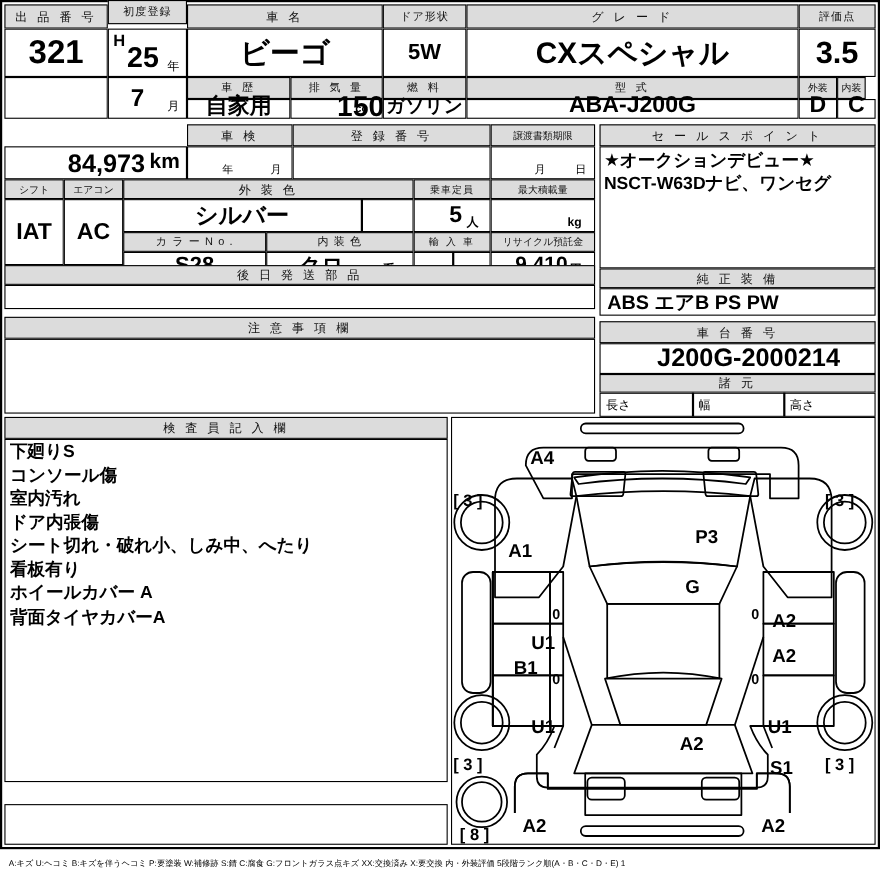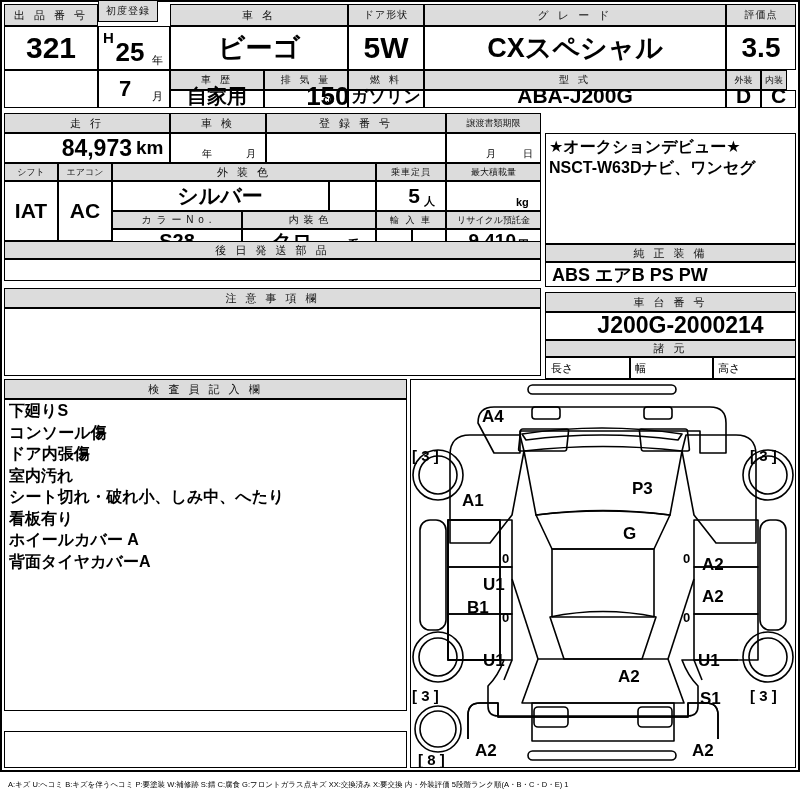--- a/index.html
+++ b/index.html
@@ -44,21 +44,21 @@
 
 <div class="sheet">
 
   <div class="bx" style="left:0;top:0;width:800px;height:772px;border-width:2px;"></div>
 
   <div class="hd" style="left:4px;top:4px;width:94px;height:22px;">出 品 番 号</div>
   <div class="bx" style="left:4px;top:26px;width:94px;height:44px;"></div>
   <div class="val c big" style="left:4px;top:26px;width:94px;height:44px;">321</div>
   <div class="bx" style="left:4px;top:70px;width:94px;height:38px;"></div>
 
-  <div class="hd sm" style="left:98px;top:0;width:60px;height:22px;letter-spacing:1px;">初度登録</div>
+  <div class="hd sm" style="left:98px;top:0;width:72px;height:22px;letter-spacing:1px;">初度登録</div>
   <div class="bx" style="left:98px;top:26px;width:72px;height:44px;"></div>
   <div class="val l" style="left:103px;top:28px;width:16px;height:18px;font-size:15px;">H</div>
   <div class="val c" style="left:110px;top:36px;width:40px;height:32px;font-size:26px;">25</div>
   <div class="val l" style="left:152px;top:52px;width:18px;height:16px;font-size:11px;font-weight:normal;">年</div>
   <div class="bx" style="left:98px;top:70px;width:72px;height:38px;"></div>
   <div class="val c" style="left:100px;top:72px;width:50px;height:34px;font-size:22px;">7</div>
   <div class="val l" style="left:152px;top:88px;width:18px;height:16px;font-size:11px;font-weight:normal;">月</div>
 
   <div class="hd" style="left:170px;top:4px;width:178px;height:22px;">車 名</div>
   <div class="bx" style="left:170px;top:26px;width:178px;height:44px;"></div>
@@ -68,21 +68,21 @@
   <div class="bx" style="left:170px;top:90px;width:94px;height:18px;"></div>
   <div class="val c" style="left:170px;top:84px;width:94px;height:24px;font-size:20px;">自家用</div>
 
   <div class="hd sm" style="left:264px;top:70px;width:84px;height:20px;letter-spacing:3px;">排 気 量</div>
   <div class="bx" style="left:264px;top:90px;width:84px;height:18px;"></div>
   <div class="val r" style="left:264px;top:84px;width:56px;height:24px;font-size:26px;margin-left:44px;">1500</div>
   <div class="val l" style="left:323px;top:92px;width:24px;height:14px;font-size:10px;font-weight:bold;">cc</div>
 
   <div class="hd sm" style="left:348px;top:4px;width:76px;height:22px;letter-spacing:1px;">ドア形状</div>
   <div class="bx" style="left:348px;top:26px;width:76px;height:44px;"></div>
-  <div class="val c" style="left:348px;top:26px;width:76px;height:44px;font-size:30px;">5W</div>
+  <div class="val c" style="left:348px;top:26px;width:76px;height:44px;font-size:20px;">5W</div>
 
   <div class="hd sm" style="left:348px;top:70px;width:76px;height:20px;letter-spacing:3px;">燃 料</div>
   <div class="bx" style="left:348px;top:90px;width:76px;height:18px;"></div>
   <div class="val c" style="left:348px;top:84px;width:76px;height:24px;font-size:17px;">ガソリン</div>
 
   <div class="hd" style="left:424px;top:4px;width:302px;height:22px;">グ レ ー ド</div>
   <div class="bx" style="left:424px;top:26px;width:302px;height:44px;"></div>
   <div class="val c" style="left:424px;top:26px;width:302px;height:44px;font-size:27px;">CXスペシャル</div>
 
   <div class="hd sm" style="left:424px;top:70px;width:302px;height:20px;letter-spacing:3px;">型 式</div>
@@ -94,21 +94,20 @@
   <div class="val c" style="left:726px;top:26px;width:70px;height:44px;font-size:28px;">3.5</div>
 
   <div class="hd xs" style="left:726px;top:70px;width:35px;height:20px;">外装</div>
   <div class="bx" style="left:726px;top:90px;width:35px;height:18px;"></div>
   <div class="val c" style="left:726px;top:84px;width:35px;height:24px;font-size:21px;">D</div>
 
   <div class="hd xs" style="left:761px;top:70px;width:26px;height:20px;">内装</div>
   <div class="bx" style="left:761px;top:90px;width:35px;height:18px;"></div>
   <div class="val c" style="left:761px;top:84px;width:35px;height:24px;font-size:21px;">C</div>
 
-  <div class="hd" style="left:4px;top:113px;width:166px;height:20px;">走 行</div>
   <div class="bx" style="left:4px;top:133px;width:166px;height:30px;"></div>
   <div class="val r" style="left:4px;top:133px;width:128px;height:30px;font-size:23px;">84,973</div>
   <div class="val l" style="left:136px;top:135px;width:32px;height:26px;font-size:19px;">km</div>
 
   <div class="hd" style="left:170px;top:113px;width:96px;height:20px;">車 検</div>
   <div class="bx" style="left:170px;top:133px;width:96px;height:30px;"></div>
   <div class="val c" style="left:172px;top:133px;width:30px;height:30px;font-size:15px;"></div>
   <div class="val l" style="left:202px;top:146px;width:16px;height:16px;font-size:10px;font-weight:normal;">年</div>
   <div class="val c" style="left:218px;top:133px;width:28px;height:30px;font-size:15px;"></div>
   <div class="val l" style="left:246px;top:146px;width:16px;height:16px;font-size:10px;font-weight:normal;">月</div>
@@ -163,20 +162,21 @@
 
   <div class="hd xs" style="left:446px;top:211px;width:95px;height:18px;letter-spacing:0px;">リサイクル預託金</div>
   <div class="bx" style="left:446px;top:229px;width:95px;height:26px;"></div>
   <div class="val r" style="left:446px;top:227px;width:70px;height:28px;font-size:19px;">9,410</div>
   <div class="val l" style="left:518px;top:236px;width:22px;height:16px;font-size:11px;">円</div>
 
   <div class="hd" style="left:4px;top:241px;width:537px;height:18px;">後 日 発 送 部 品</div>
   <div class="bx" style="left:4px;top:259px;width:537px;height:22px;"></div>
   <div class="val l" style="left:10px;top:259px;width:520px;height:22px;font-size:13px;"></div>
 
+  <div class="hd" style="left:545px;top:113px;width:251px;height:20px;">セ ー ル ス ポ イ ン ト</div>
   <div class="bx" style="left:545px;top:133px;width:251px;height:111px;"></div>
   <div class="txtblk" style="left:549px;top:136px;width:244px;height:105px;">
     <div class="txtline" style="font-size:16px;line-height:21px;">★オークションデビュー★</div>
     <div class="txtline" style="font-size:16px;line-height:21px;">NSCT-W63Dナビ、ワンセグ</div>
   </div>
 
   <div class="hd" style="left:545px;top:244px;width:251px;height:18px;">純 正 装 備</div>
   <div class="bx" style="left:545px;top:262px;width:251px;height:25px;"></div>
   <div class="val l" style="left:552px;top:262px;width:240px;height:25px;font-size:18px;">ABS エアB PS PW</div>
 
@@ -193,22 +193,22 @@
   <div class="vl" style="left:712px;top:357px;width:1.5px;height:22px;"></div>
   <div class="val l" style="left:551px;top:357px;width:76px;height:22px;font-size:11px;font-weight:normal;">長さ</div>
   <div class="val l" style="left:635px;top:357px;width:76px;height:22px;font-size:11px;font-weight:normal;">幅</div>
   <div class="val l" style="left:718px;top:357px;width:76px;height:22px;font-size:11px;font-weight:normal;">高さ</div>
 
   <div class="hd" style="left:4px;top:379px;width:403px;height:20px;">検 査 員 記 入 欄</div>
   <div class="bx" style="left:4px;top:399px;width:403px;height:312px;"></div>
   <div class="txtblk" style="left:9px;top:400px;width:396px;height:306px;">
     <div class="txtline" style="font-size:16px;line-height:21.5px;">下廻りS</div>
     <div class="txtline" style="font-size:16px;line-height:21.5px;">コンソール傷</div>
+    <div class="txtline" style="font-size:16px;line-height:21.5px;">室内汚れ</div>
     <div class="txtline" style="font-size:16px;line-height:21.5px;">ドア内張傷</div>
-    <div class="txtline" style="font-size:16px;line-height:21.5px;">室内汚れ</div>
     <div class="txtline" style="font-size:16px;line-height:21.5px;">シート切れ・破れ小、しみ中、へたり</div>
     <div class="txtline" style="font-size:16px;line-height:21.5px;">看板有り</div>
     <div class="txtline" style="font-size:16px;line-height:21.5px;">ホイールカバー A</div>
     <div class="txtline" style="font-size:16px;line-height:21.5px;">背面タイヤカバーA</div>
   </div>
 
   <div class="bx" style="left:4px;top:731px;width:403px;height:37px;"></div>
 
   <div class="bx" style="left:410px;top:379px;width:386px;height:389px;"></div>
 

